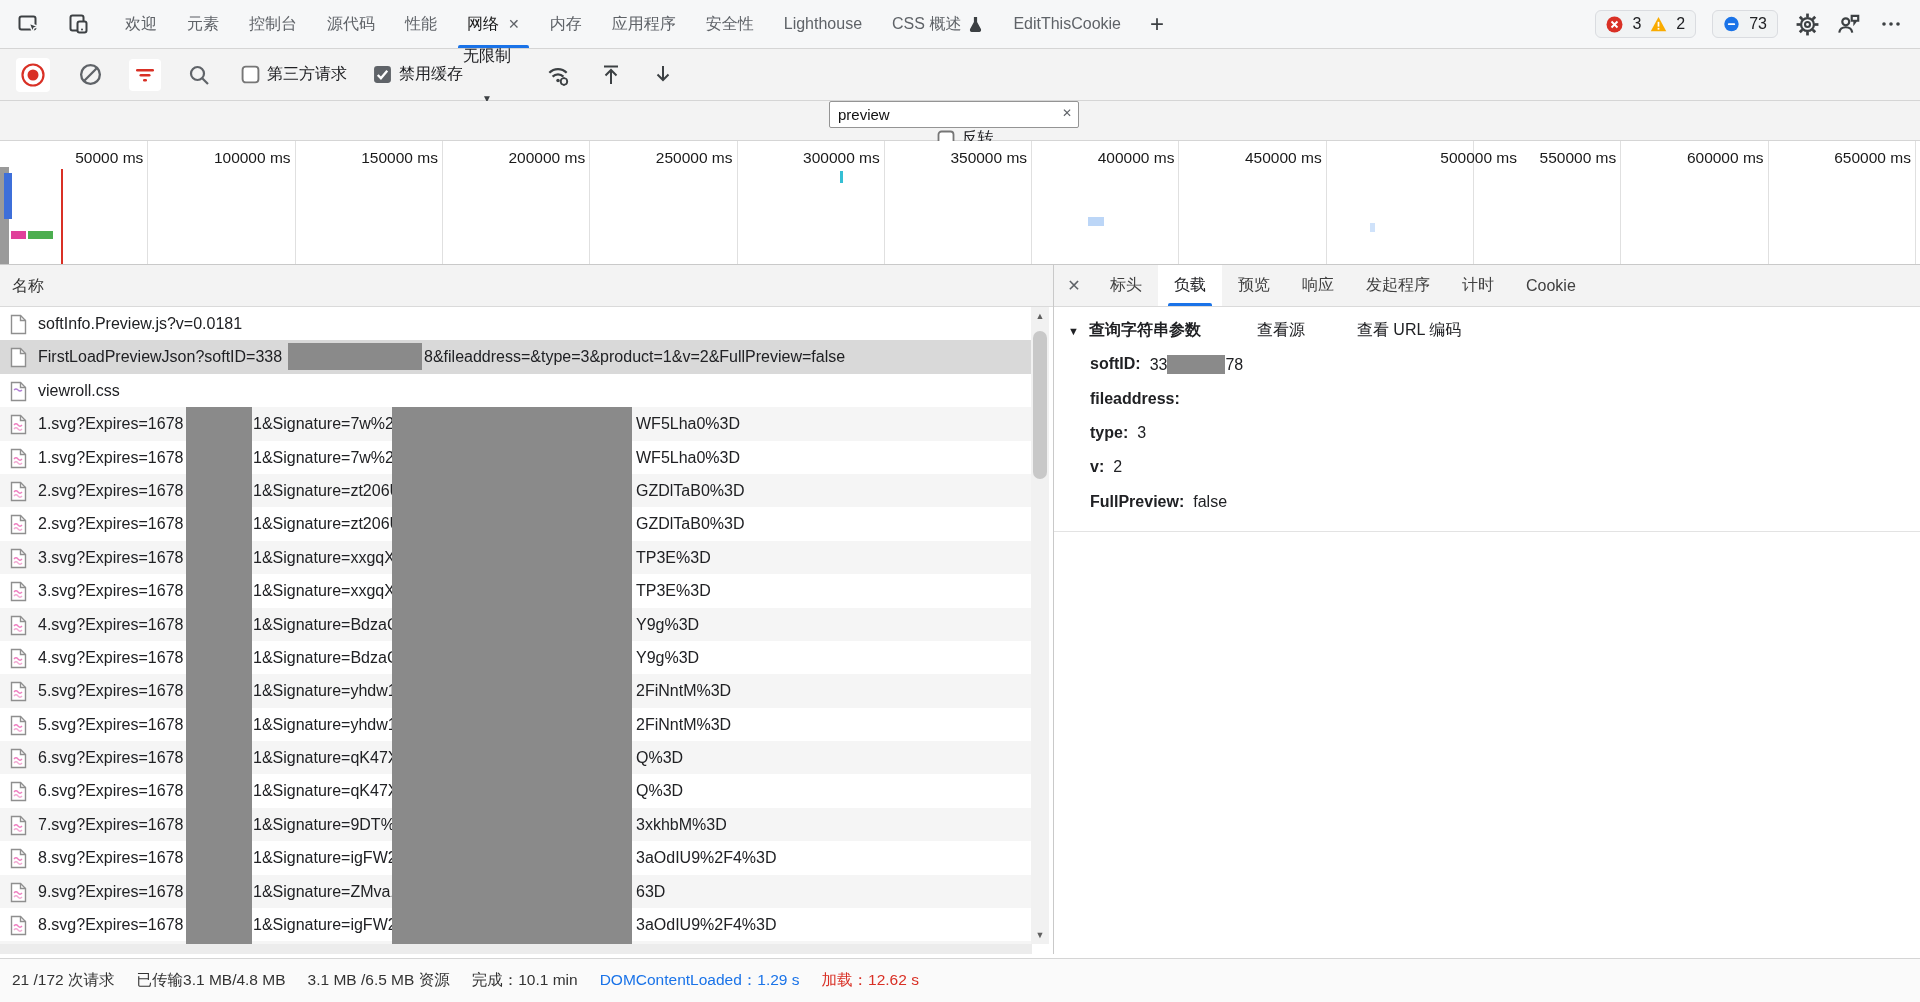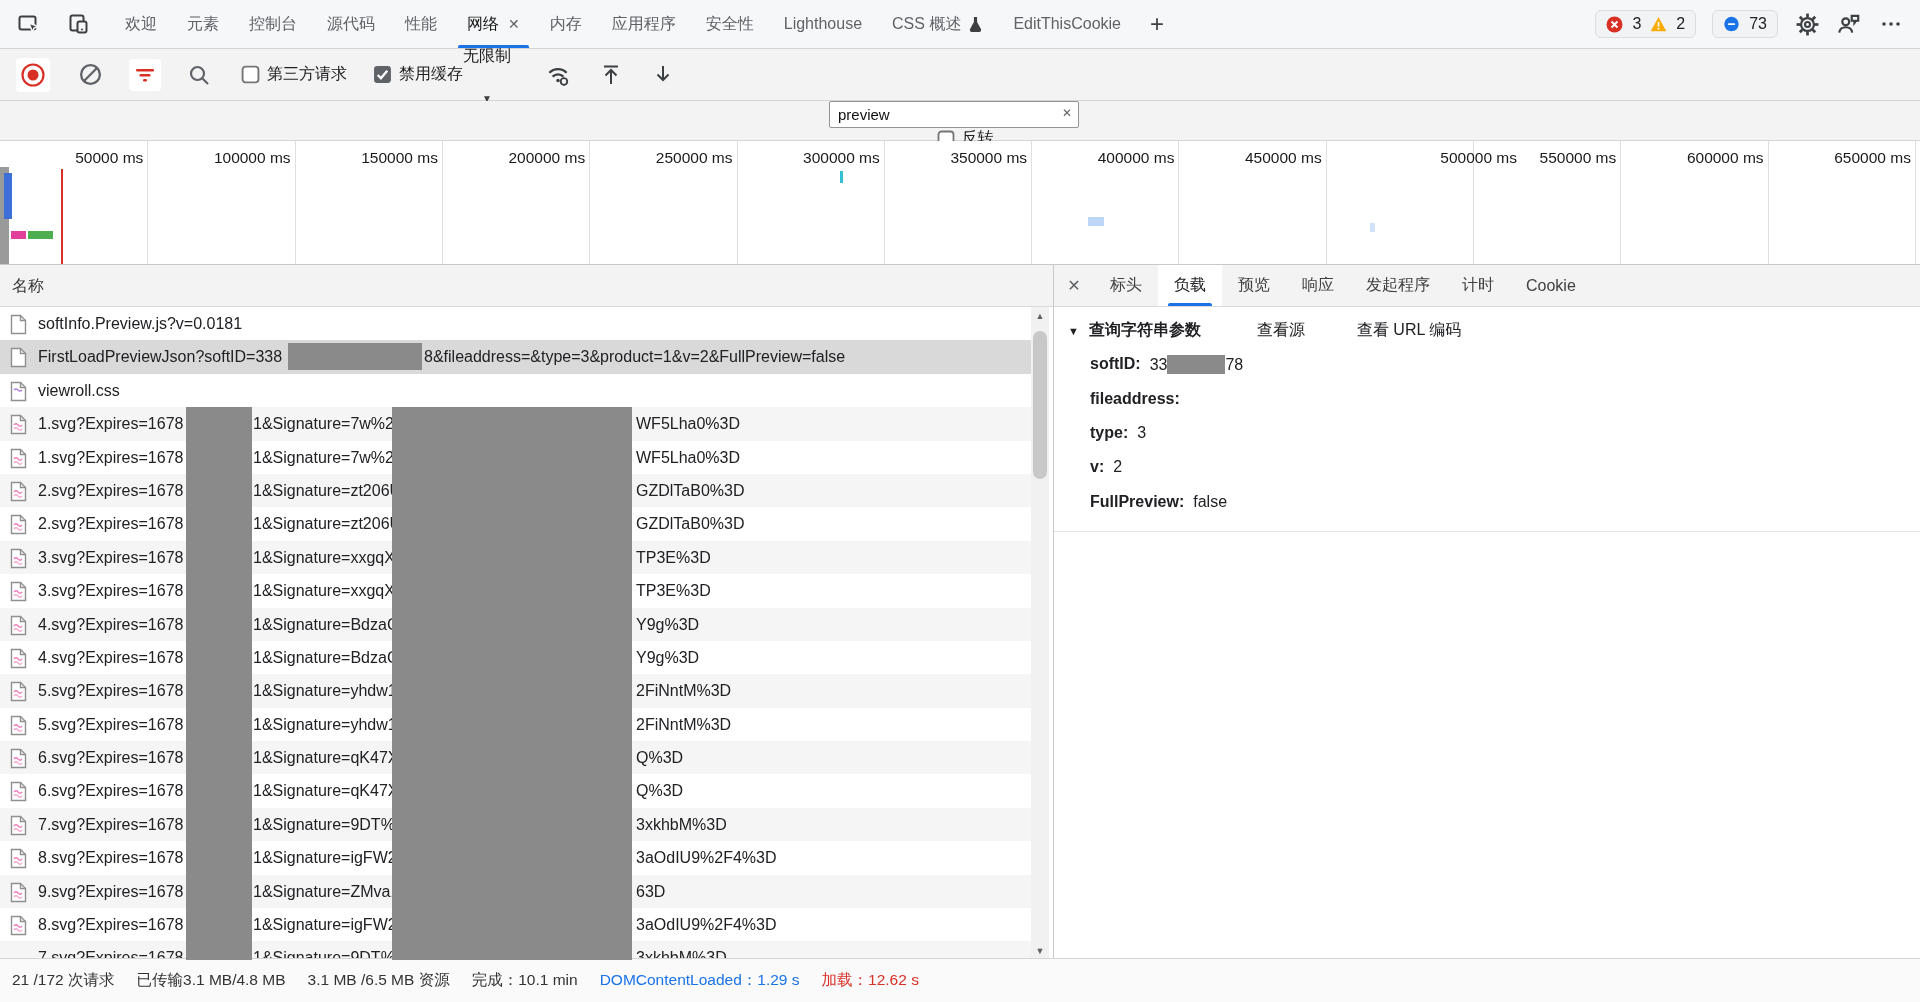--- a/index.html
+++ b/index.html
@@ -39,21 +39,21 @@
   .chip{cursor:pointer;white-space:nowrap;}
   .chip.active{background:#e0e0e0;border-radius:10px;padding:4px 11px;color:#202124;}
   .vdiv{width:1px;height:22px;background:#c9c9c9;margin:0 16px 0 18px;}
   .f-chk{margin-left:26px;}
   
   #timeline{position:absolute;top:141px;left:0;right:0;height:123px;background:#fff;border-bottom:1px solid #c9c9c9;overflow:hidden;cursor:pointer;}
   .tick-line{position:absolute;top:0;bottom:0;width:1px;background:#e0e0e0;}
   .tick-label{position:absolute;top:8px;width:166px;text-align:right;font-size:15.5px;color:#1a1a1a;}
   .tl-mark{position:absolute;}
   
-  #requests-panel{position:absolute;top:265px;left:0;width:1054px;bottom:32px;background:#fff;border-right:1px solid #c9c9c9;box-sizing:border-box;}
+  #requests-panel{position:absolute;top:265px;left:0;width:1054px;bottom:48px;background:#fff;border-right:1px solid #c9c9c9;box-sizing:border-box;}
   #requests-header{height:41px;line-height:41px;border-bottom:1px solid #dadada;background:#f3f3f3;font-size:16px;color:#333;padding-left:12px;}
   #rows-viewport{position:absolute;top:42px;left:0;right:22px;bottom:10px;overflow:hidden;}
   .req-row{position:relative;height:33.4px;line-height:33.4px;font-size:16px;color:#202124;white-space:nowrap;cursor:pointer;}
   .req-row.alt{background:#f5f5f5;}
   .req-row.selected{background:#d9d9d9;}
   .req-row .ric{position:absolute;left:10px;top:6px;}
   .seg{position:absolute;top:0;}
   .s1{left:38px;} .s2{left:253px;} .s3{left:636px;} .p2{left:424px;}
   .mini-redact{position:absolute;left:288px;top:3px;width:134px;height:27px;background:#8a8a8a;}
   .redact-strip{position:absolute;background:#8a8a8a;z-index:5;}

